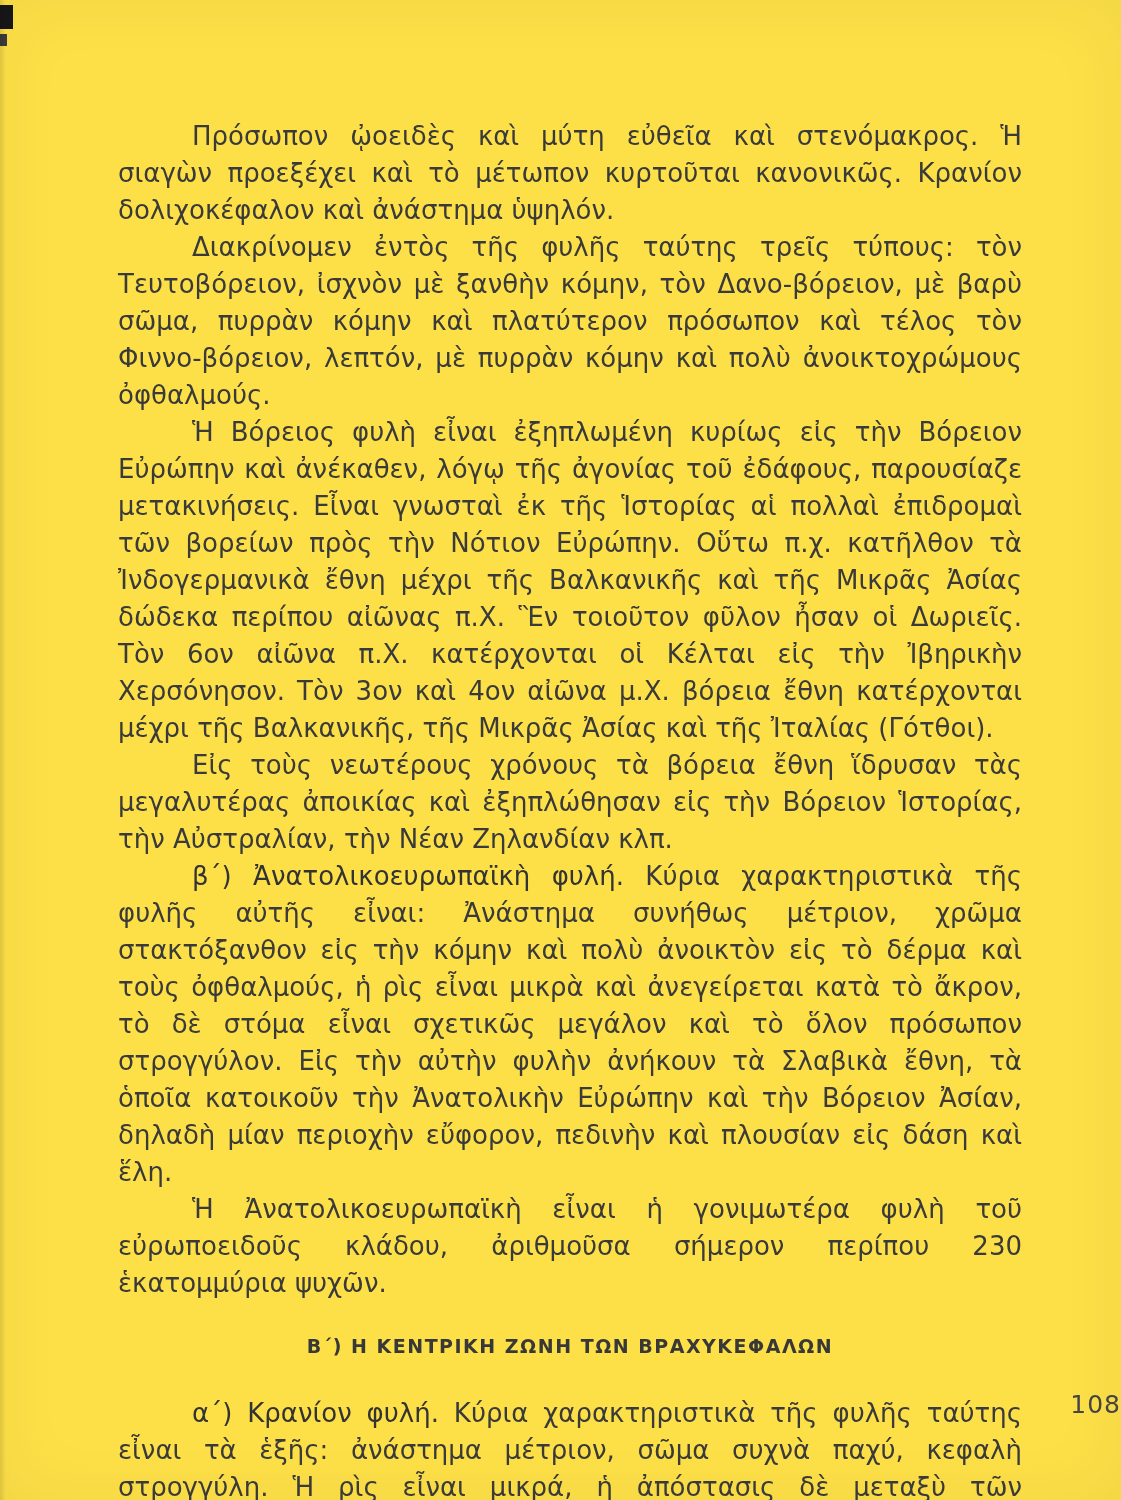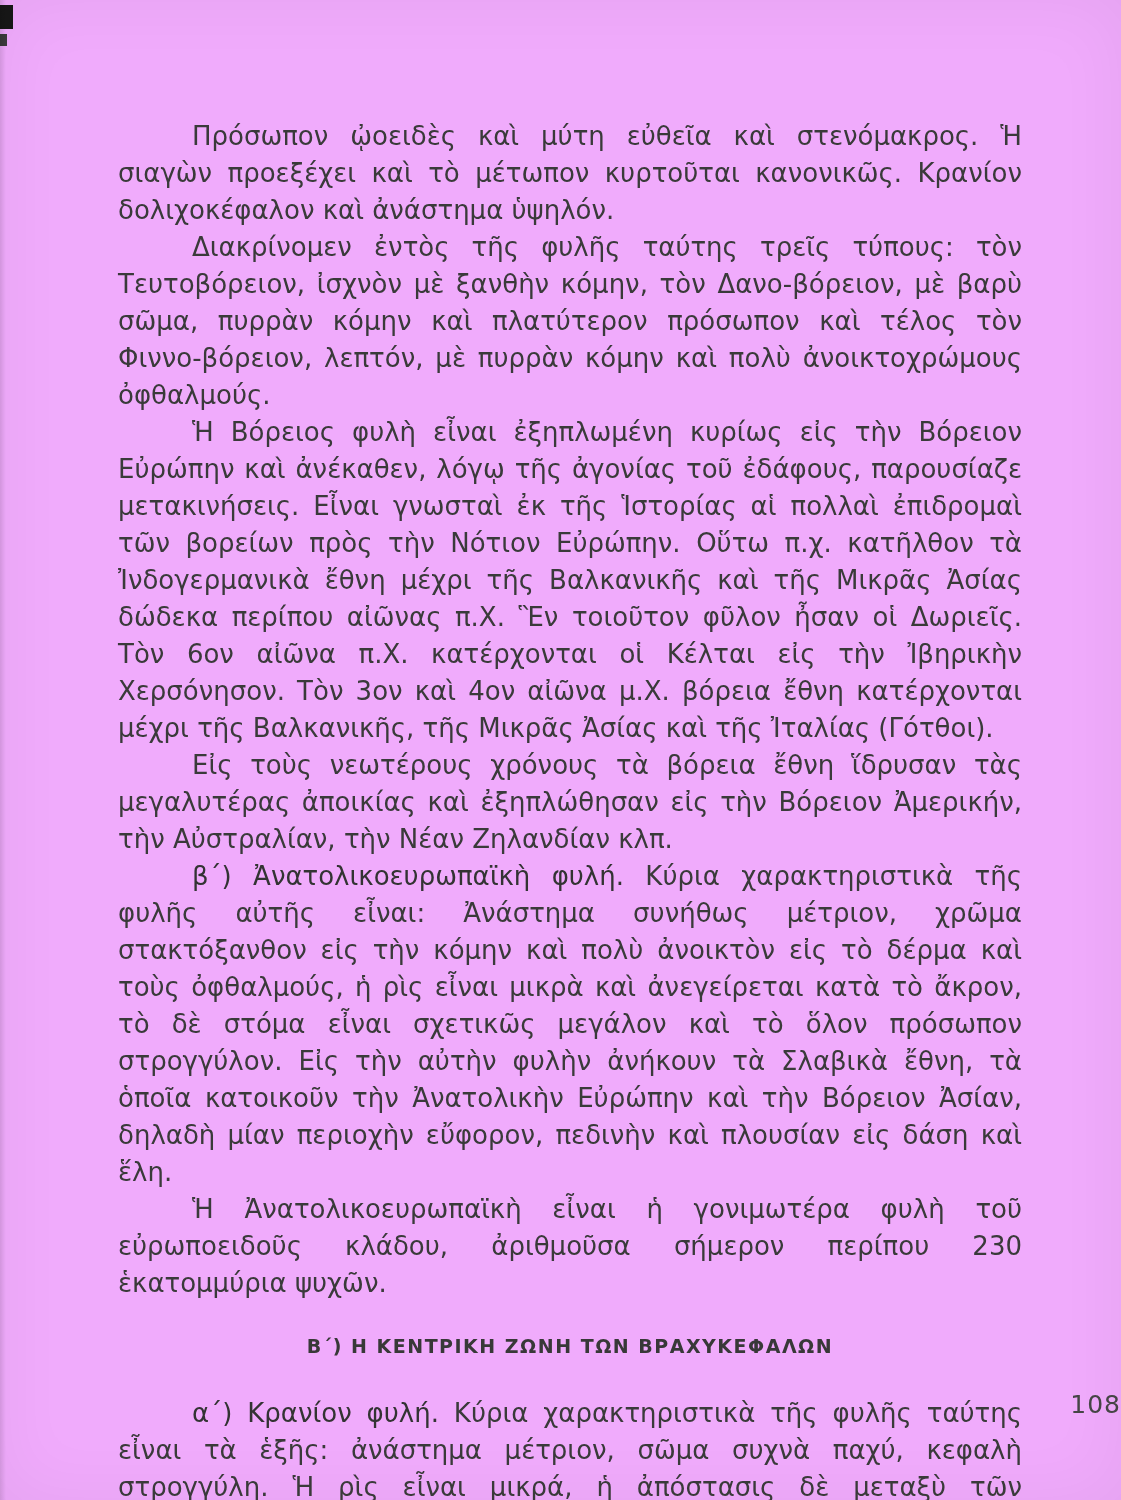--- a/index.html
+++ b/index.html
@@ -6,21 +6,21 @@
   html, body { margin: 0; padding: 0; }
   body {
     background: #cfcfcb;
     font-family: "DejaVu Sans", sans-serif;
   }
   .page {
     position: relative;
     width: 1121px;
     height: 1500px;
     margin: 0 auto;
-    background: #f0abfc;
+    background: #fde047;
     overflow: hidden;
     box-shadow: inset 0 0 70px rgba(0,0,0,0.05);
   }
   
   .artifact-1 {
     position: absolute; left: 0; top: 5px;
     width: 13px; height: 24px;
     background: #161616;
   }
   .artifact-2 {
@@ -81,21 +81,21 @@
   <div class="edge-shade"></div>
 
   <main class="text-block">
 
     <p>Πρόσωπον ᾠοειδὲς καὶ μύτη εὐθεῖα καὶ στενόμακρος. Ἡ σιαγὼν προεξέχει καὶ τὸ μέτωπον κυρτοῦται κανονικῶς. Κρανίον δολιχοκέφαλον καὶ ἀνάστημα ὑψηλόν.</p>
 
     <p>Διακρίνομεν ἐντὸς τῆς φυλῆς ταύτης τρεῖς τύπους: τὸν Τευτοβόρειον, ἰσχνὸν μὲ ξανθὴν κόμην, τὸν Δανο-βόρειον, μὲ βαρὺ σῶμα, πυρρὰν κόμην καὶ πλατύτερον πρόσωπον καὶ τέλος τὸν Φιννο-βόρειον, λεπτόν, μὲ πυρρὰν κόμην καὶ πολὺ ἀνοικτοχρώμους ὀφθαλμούς.</p>
 
     <p>Ἡ Βόρειος φυλὴ εἶναι ἐξηπλωμένη κυρίως εἰς τὴν Βόρειον Εὐρώπην καὶ ἀνέκαθεν, λόγῳ τῆς ἀγονίας τοῦ ἐδάφους, παρουσίαζε μετακινήσεις. Εἶναι γνωσταὶ ἐκ τῆς Ἱστορίας αἱ πολλαὶ ἐπιδρομαὶ τῶν βορείων πρὸς τὴν Νότιον Εὐρώπην. Οὕτω π.χ. κατῆλθον τὰ Ἰνδογερμανικὰ ἔθνη μέχρι τῆς Βαλκανικῆς καὶ τῆς Μικρᾶς Ἀσίας δώδεκα περίπου αἰῶνας π.Χ. Ἓν τοιοῦτον φῦλον ἦσαν οἱ Δωριεῖς. Τὸν 6ον αἰῶνα π.Χ. κατέρχονται οἱ Κέλται εἰς τὴν Ἰβηρικὴν Χερσόνησον. Τὸν 3ον καὶ 4ον αἰῶνα μ.Χ. βόρεια ἔθνη κατέρχονται μέχρι τῆς Βαλκανικῆς, τῆς Μικρᾶς Ἀσίας καὶ τῆς Ἰταλίας (Γότθοι).</p>
 
-    <p>Εἰς τοὺς νεωτέρους χρόνους τὰ βόρεια ἔθνη ἵδρυσαν τὰς μεγαλυτέρας ἀποικίας καὶ ἐξηπλώθησαν εἰς τὴν Βόρειον Ἀμερικήν, τὴν Αὐστραλίαν, τὴν Νέαν Ζηλανδίαν κλπ.</p>
+    <p>Εἰς τοὺς νεωτέρους χρόνους τὰ βόρεια ἔθνη ἵδρυσαν τὰς μεγαλυτέρας ἀποικίας καὶ ἐξηπλώθησαν εἰς τὴν Βόρειον Ἱστορίας, τὴν Αὐστραλίαν, τὴν Νέαν Ζηλανδίαν κλπ.</p>
 
     <p><b class="lead">β΄) Ἀνατολικοευρωπαϊκὴ φυλή.</b><span> Κύρια χαρακτηριστικὰ τῆς φυλῆς αὐτῆς εἶναι: Ἀνάστημα συνήθως μέτριον, χρῶμα στακτόξανθον εἰς τὴν κόμην καὶ πολὺ ἀνοικτὸν εἰς τὸ δέρμα καὶ τοὺς ὀφθαλμούς, ἡ ρὶς εἶναι μικρὰ καὶ ἀνεγείρεται κατὰ τὸ ἄκρον, τὸ δὲ στόμα εἶναι σχετικῶς μεγάλον καὶ τὸ ὅλον πρόσωπον στρογγύλον. Εἰς τὴν αὐτὴν φυλὴν ἀνήκουν τὰ Σλαβικὰ ἔθνη, τὰ ὁποῖα κατοικοῦν τὴν Ἀνατολικὴν Εὐρώπην καὶ τὴν Βόρειον Ἀσίαν, δηλαδὴ μίαν περιοχὴν εὔφορον, πεδινὴν καὶ πλουσίαν εἰς δάση καὶ ἕλη.</span></p>
 
     <p>Ἡ Ἀνατολικοευρωπαϊκὴ εἶναι ἡ γονιμωτέρα φυλὴ τοῦ εὐρωποειδοῦς κλάδου, ἀριθμοῦσα σήμερον περίπου 230 ἑκατομμύρια ψυχῶν.</p>
 
     <h2 class="section-heading">Β΄) Η ΚΕΝΤΡΙΚΗ ΖΩΝΗ ΤΩΝ ΒΡΑΧΥΚΕΦΑΛΩΝ</h2>
 
     <p><b class="lead">α΄) Κρανίον φυλή.</b><span> Κύρια χαρακτηριστικὰ τῆς φυλῆς ταύτης εἶναι τὰ ἑξῆς: ἀνάστημα μέτριον, σῶμα συχνὰ παχύ, κεφαλὴ στρογγύλη. Ἡ ρὶς εἶναι μικρά, ἡ ἀπόστασις δὲ μεταξὺ τῶν ὀφθαλμῶν</span></p>
 
   </main>

